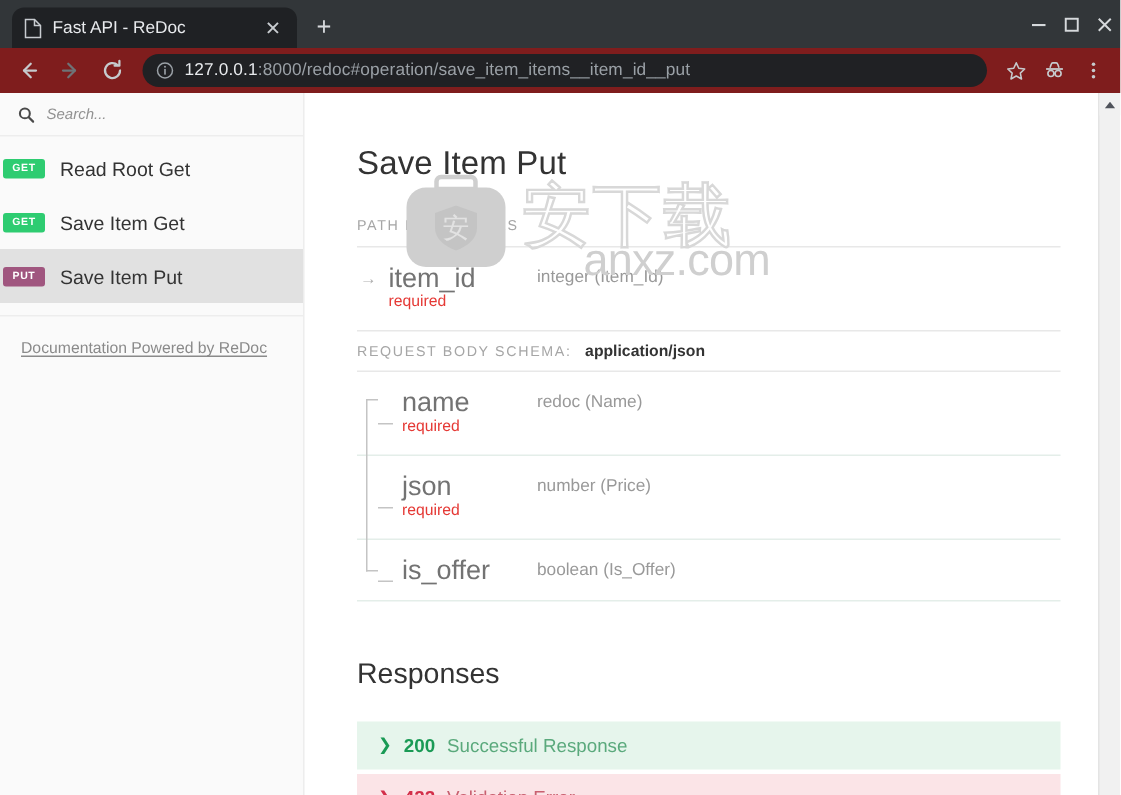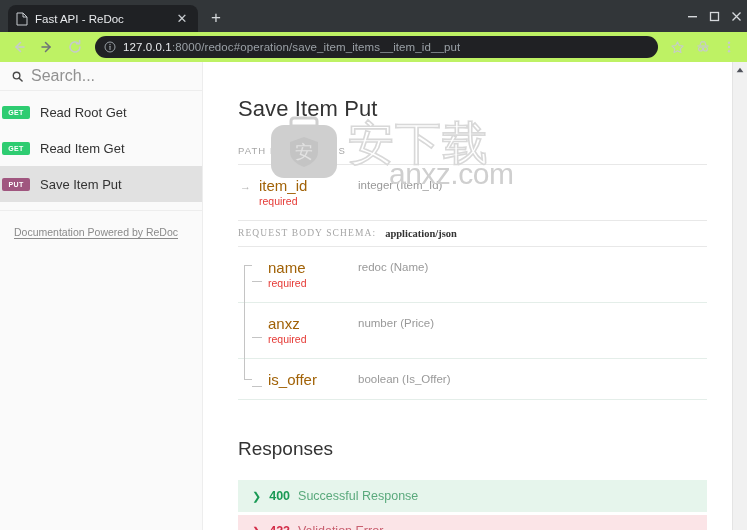--- a/index.html
+++ b/index.html
@@ -42,21 +42,21 @@
     position: absolute; right: 0; top: 0; height: 32px;
     display: flex; align-items: center;
   }
   .wc {
     width: 22px; height: 32px; display: flex;
     align-items: center; justify-content: center; color: #d6d9dc;
   }
   .wc svg { display: block; }
 
   .toolbar {
-    height: 30px; background: #bef264; flex: 0 0 30px;
+    height: 30px; background: #7f1d1d; flex: 0 0 30px;
     display: flex; align-items: center; padding: 0 6px; gap: 2px;
   }
   .navbtn {
     width: 26px; height: 26px; display: flex;
     align-items: center; justify-content: center; color: #c6cacd;
     border-radius: 50%;
   }
   .navbtn.disabled { color: #6e7377; }
   .navbtn svg { display: block; }
   .omnibox {
@@ -92,21 +92,21 @@
   .search-row {
     height: 29px; display: flex; align-items: center;
     padding: 0 12px; gap: 8px; border-bottom: 1px solid #ededed;
     margin: 0 0 0 0;
   }
   .search-icon { width: 11px; height: 11px; flex: 0 0 11px; color: #4a4a4a; }
   .search-icon svg { display: block; }
   .search-input {
     border: 0; background: transparent; outline: none;
     font-family: "Liberation Sans", sans-serif;
-    font-size: 16px; color: #404040; width: 100%;
+    font-size: 10px; color: #404040; width: 100%; font-style: italic;
   }
   .search-input::placeholder { color: #919191; }
 
   .nav-list { padding-top: 3px; }
   .nav-item {
     height: 36px; display: flex; align-items: center;
     padding-left: 2px; gap: 10px;
   }
   .nav-item.active { background: #e1e1e1; }
   .badge {
@@ -140,40 +140,40 @@
   }
 
   .section-label {
     font-size: 9.5px; color: #a6a6a6; letter-spacing: 1.1px;
     padding-bottom: 8px; border-bottom: 1px solid #e8e8e8;
     margin-bottom: 0;
   }
   .reqbody-label {
     font-size: 9.5px; color: #a6a6a6; letter-spacing: 1.1px;
     padding-bottom: 7px; border-bottom: 1px solid #e8e8e8;
-    display: flex; align-items: flex-start; gap: 9px; font-family: Liberation Serif, serif;
+    display: flex; align-items: flex-end; gap: 9px;
   }
   .reqbody-mime {
     font-size: 10.5px; color: #333333; font-weight: bold; letter-spacing: 0;
   }
 
   .param-table { width: 100%; }
   .param-row {
     display: flex; border-bottom: 1px solid #e8e8e8;
     padding: 13px 0 12px 0; align-items: flex-start;
   }
   .param-name-cell {
     width: 120px; flex: 0 0 120px; display: flex;
     align-items: flex-start; gap: 7px; padding-left: 2px;
   }
   .arrow-marker {
     width: 12px; flex: 0 0 12px; color: #b0b0b0;
     font-size: 11px; line-height: 16px;
   }
-  .pname { font-size: 15px; color: #a16207; line-height: 15px; }
+  .pname { font-size: 18px; color: #737373; line-height: 15px; }
   .preq {
     font-size: 10.5px; color: #e53935; line-height: 14px;
     margin-top: 1px;
   }
   .ptype { font-size: 11.5px; color: #999999; padding-top: 1px; }
 
   
   .schema-block { position: relative; }
   .bracket {
     position: absolute; left: 6px; top: 18px; bottom: 20px;
@@ -355,21 +355,21 @@
         <input class="search-input" type="text" placeholder="Search..." style="">
       </div>
 
       <div class="nav-list">
         <div class="nav-item">
           <span class="badge" style="background:#2ecc71">GET</span>
           <span class="nav-label">Read Root Get</span>
         </div>
         <div class="nav-item">
           <span class="badge" style="background:#2ecc71">GET</span>
-          <span class="nav-label">Read Item Get</span>
+          <span class="nav-label">Save Item Get</span>
         </div>
         <div class="nav-item active">
           <span class="badge" style="background:#a0567f">PUT</span>
           <span class="nav-label">Save Item Put</span>
         </div>
       </div>
 
       <div class="sidebar-footer">
         <span class="powered-link">Documentation Powered by ReDoc</span>
       </div>
@@ -411,21 +411,21 @@
                 <div class="preq">required</div>
               </div>
             </div>
             <div class="ptype">redoc (Name)</div>
           </div>
 
           <div class="schema-row">
             <div class="schema-name-cell">
               <span class="tick"></span>
               <div>
-                <div class="pname">anxz</div>
+                <div class="pname">json</div>
                 <div class="preq">required</div>
               </div>
             </div>
             <div class="ptype">number (Price)</div>
           </div>
 
           <div class="schema-row">
             <div class="schema-name-cell">
               <span class="tick"></span>
               <div>
@@ -433,21 +433,21 @@
               </div>
             </div>
             <div class="ptype">boolean (Is_Offer)</div>
           </div>
         </div>
 
         <div class="responses-title">Responses</div>
 
         <div class="resp ok">
           <span class="chev">❯</span>
-          <span class="code">400</span>
+          <span class="code">200</span>
           <span class="desc">Successful Response</span>
         </div>
         <div class="resp err">
           <span class="chev">❯</span>
           <span class="code">422</span>
           <span class="desc">Validation Error</span>
         </div>
 
         <div class="watermark">
           <svg class="wm-bag" viewBox="0 0 72 72">

